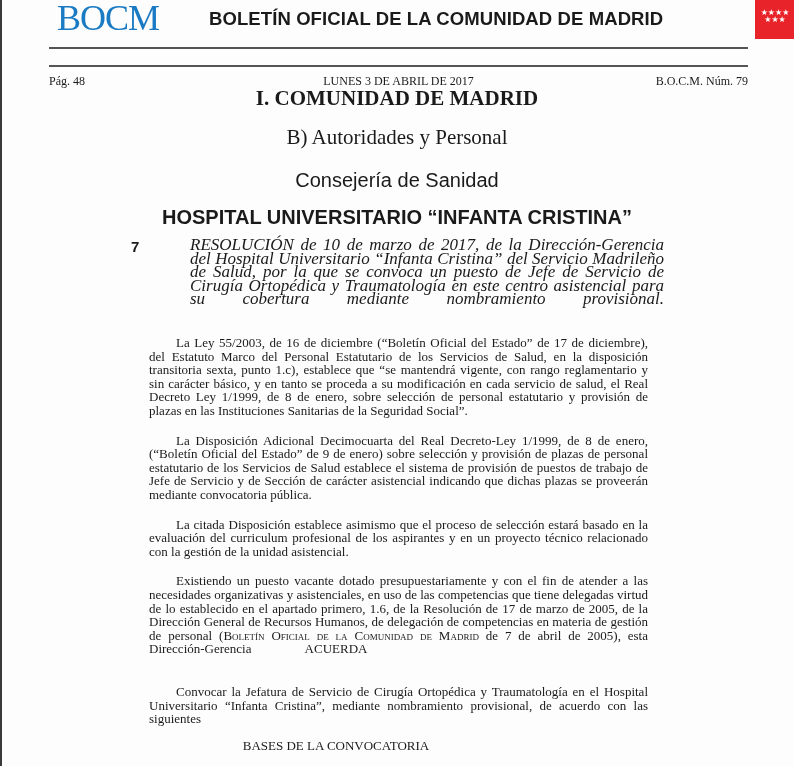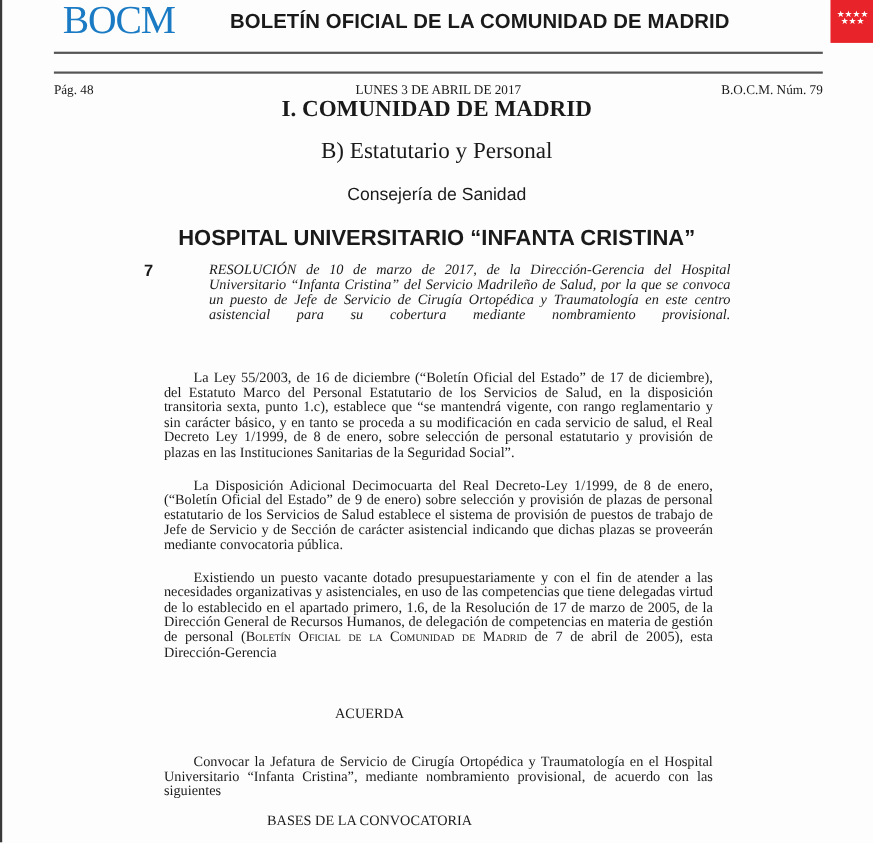--- a/index.html
+++ b/index.html
@@ -48,30 +48,30 @@
   }
   .headline-row .pag { position: absolute; left: 0; }
   .headline-row .date { position: absolute; left: 0; right: 0; text-align: center; }
   .headline-row .num { position: absolute; right: 0; }
 
   .section-title {
     position: absolute; left: 0; width: 794px; text-align: center;
   }
   .s1 { top: 86px; font-size: 21px; font-weight: bold; }
   .s2 { top: 125px; font-size: 21px; }
-  .s3 { top: 169px; font-family: "Liberation Sans", sans-serif; font-size: 16px; }
+  .s3 { top: 169px; font-family: "Liberation Sans", sans-serif; font-size: 20px; }
   .s4 { top: 206px; font-family: "Liberation Sans", sans-serif; font-size: 20px; font-weight: bold; }
 
   .ann-num {
     position: absolute; left: 131px; top: 238px;
     font-family: "Liberation Sans", sans-serif; font-weight: bold; font-size: 15px;
   }
   .resolution {
     position: absolute; left: 190px; top: 238px; width: 474px;
-    font-style: italic; font-size: 13px; line-height: 13.6px;
+    font-style: italic; font-size: 17px; line-height: 13.6px;
     text-align: justify; text-align-last: justify;
   }
   .body-text {
     position: absolute; left: 133px; width: 531px;
     font-size: 13px; line-height: 13.6px; text-align: justify;
   }
   .body-text p { margin: 16px; text-indent: 27px; }
   .body-text p .sc { font-variant: small-caps; }
   .bt1 { top: 320px; }
   .centered {
@@ -96,30 +96,31 @@
 
 <div class="rule top"></div>
 <div class="headline-row">
   <span class="pag">Pág. 48</span>
   <span class="date">LUNES 3 DE ABRIL DE 2017</span>
   <span class="num">B.O.C.M. Núm. 79</span>
 </div>
 <div class="rule bottom"></div>
 
 <div class="section-title s1">I.  COMUNIDAD DE MADRID</div>
-<div class="section-title s2">B)  Estatutario y Personal</div>
+<div class="section-title s2">B)  Autoridades y Personal</div>
 <div class="section-title s3">Consejería de Sanidad</div>
 <div class="section-title s4">HOSPITAL UNIVERSITARIO “INFANTA CRISTINA”</div>
 
 <div class="ann-num">7</div>
 <div class="resolution">RESOLUCIÓN de 10 de marzo de 2017, de la Dirección-Gerencia del Hospital Universitario “Infanta Cristina” del Servicio Madrileño de Salud, por la que se convoca un puesto de Jefe de Servicio de Cirugía Ortopédica y Traumatología en este centro asistencial para su cobertura mediante nombramiento provisional.</div>
 
 <div class="body-text bt1">
   <p>La Ley 55/2003, de 16 de diciembre (“Boletín Oficial del Estado” de 17 de diciembre), del Estatuto Marco del Personal Estatutario de los Servicios de Salud, en la disposición transitoria sexta, punto 1.c), establece que “se mantendrá vigente, con rango reglamentario y sin carácter básico, y en tanto se proceda a su modificación en cada servicio de salud, el Real Decreto Ley 1/1999, de 8 de enero, sobre selección de personal estatutario y provisión de plazas en las Instituciones Sanitarias de la Seguridad Social”.</p>
   <p>La Disposición Adicional Decimocuarta del Real Decreto-Ley 1/1999, de 8 de enero, (“Boletín Oficial del Estado” de 9 de enero) sobre selección y provisión de plazas de personal estatutario de los Servicios de Salud establece el sistema de provisión de puestos de trabajo de Jefe de Servicio y de Sección de carácter asistencial indicando que dichas plazas se proveerán mediante convocatoria pública.</p>
+  <p>La citada Disposición establece asimismo que el proceso de selección estará basado en la evaluación del curriculum profesional de los aspirantes y en un proyecto técnico relacionado con la gestión de la unidad asistencial.</p>
   <p><span>Existiendo un puesto vacante dotado presupuestariamente y con el fin de atender a las necesidades organizativas y asistenciales, en uso de las competencias que tiene delegadas virtud de lo establecido en el apartado primero, 1.6, de la Resolución de 17 de marzo de 2005, de la Dirección General de Recursos Humanos, de delegación de competencias en materia de gestión de personal (</span><span class="sc">Boletín Oficial de la Comunidad de Madrid</span><span> de 7 de abril de 2005), esta Dirección-Gerencia</span></p>
 </div>
 
 <div class="centered acuerda">ACUERDA</div>
 
 <div class="body-text bt2">
   <p>Convocar la Jefatura de Servicio de Cirugía Ortopédica y Traumatología en el Hospital Universitario “Infanta Cristina”, mediante nombramiento provisional, de acuerdo con las siguientes</p>
 </div>
 
 <div class="centered bases">BASES DE LA CONVOCATORIA</div>

